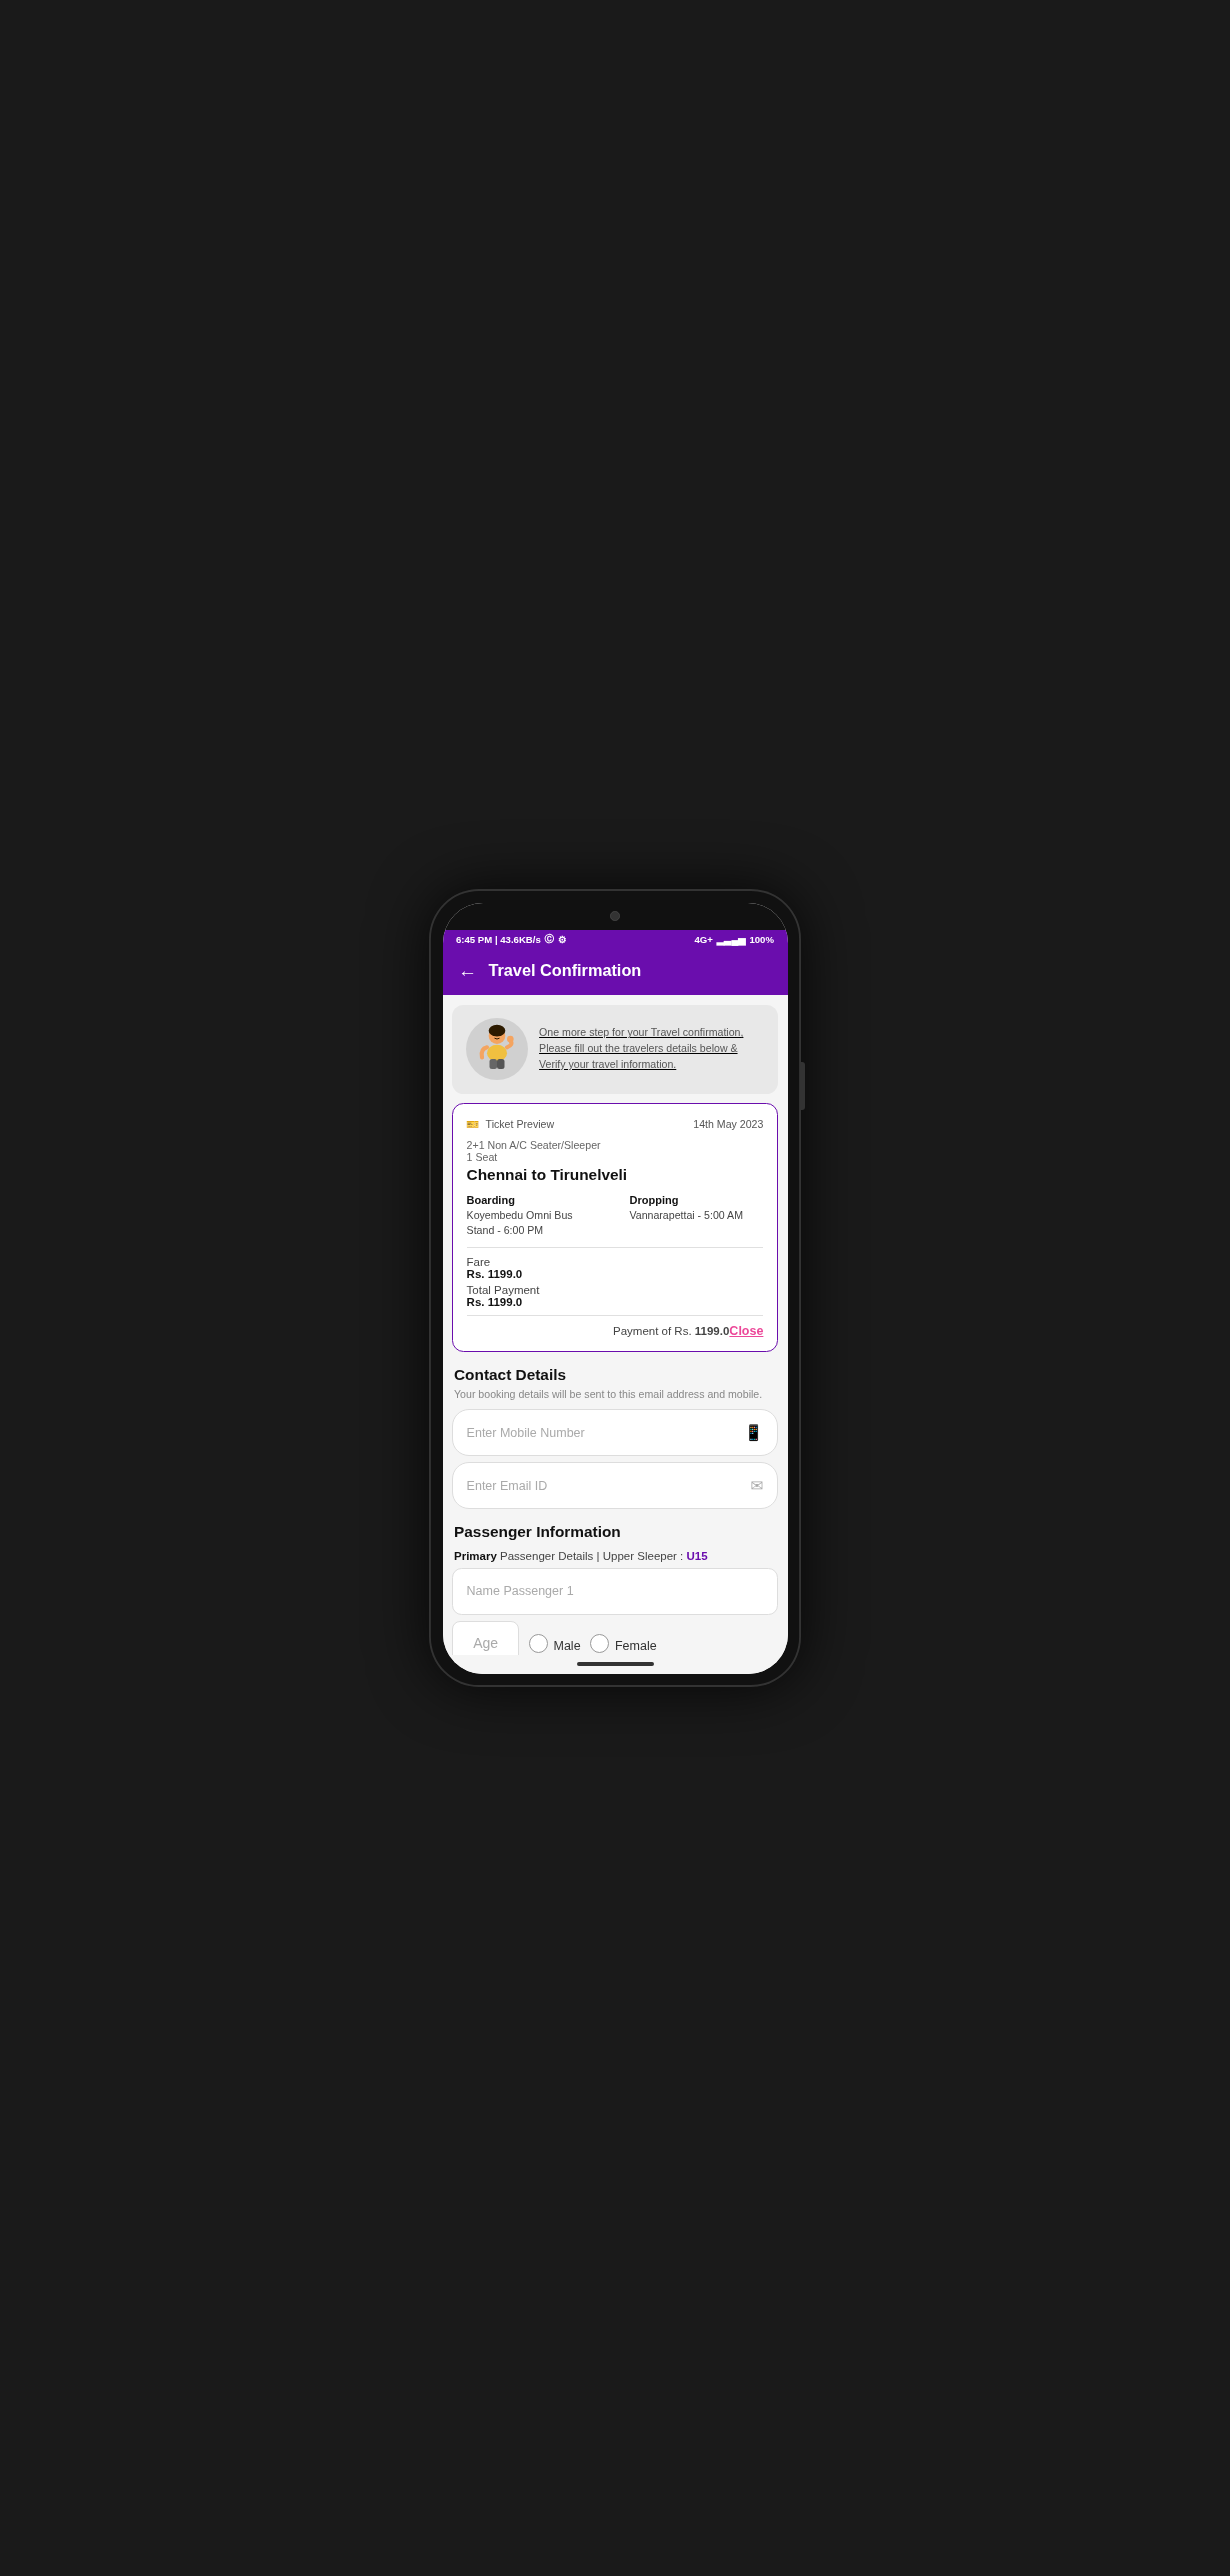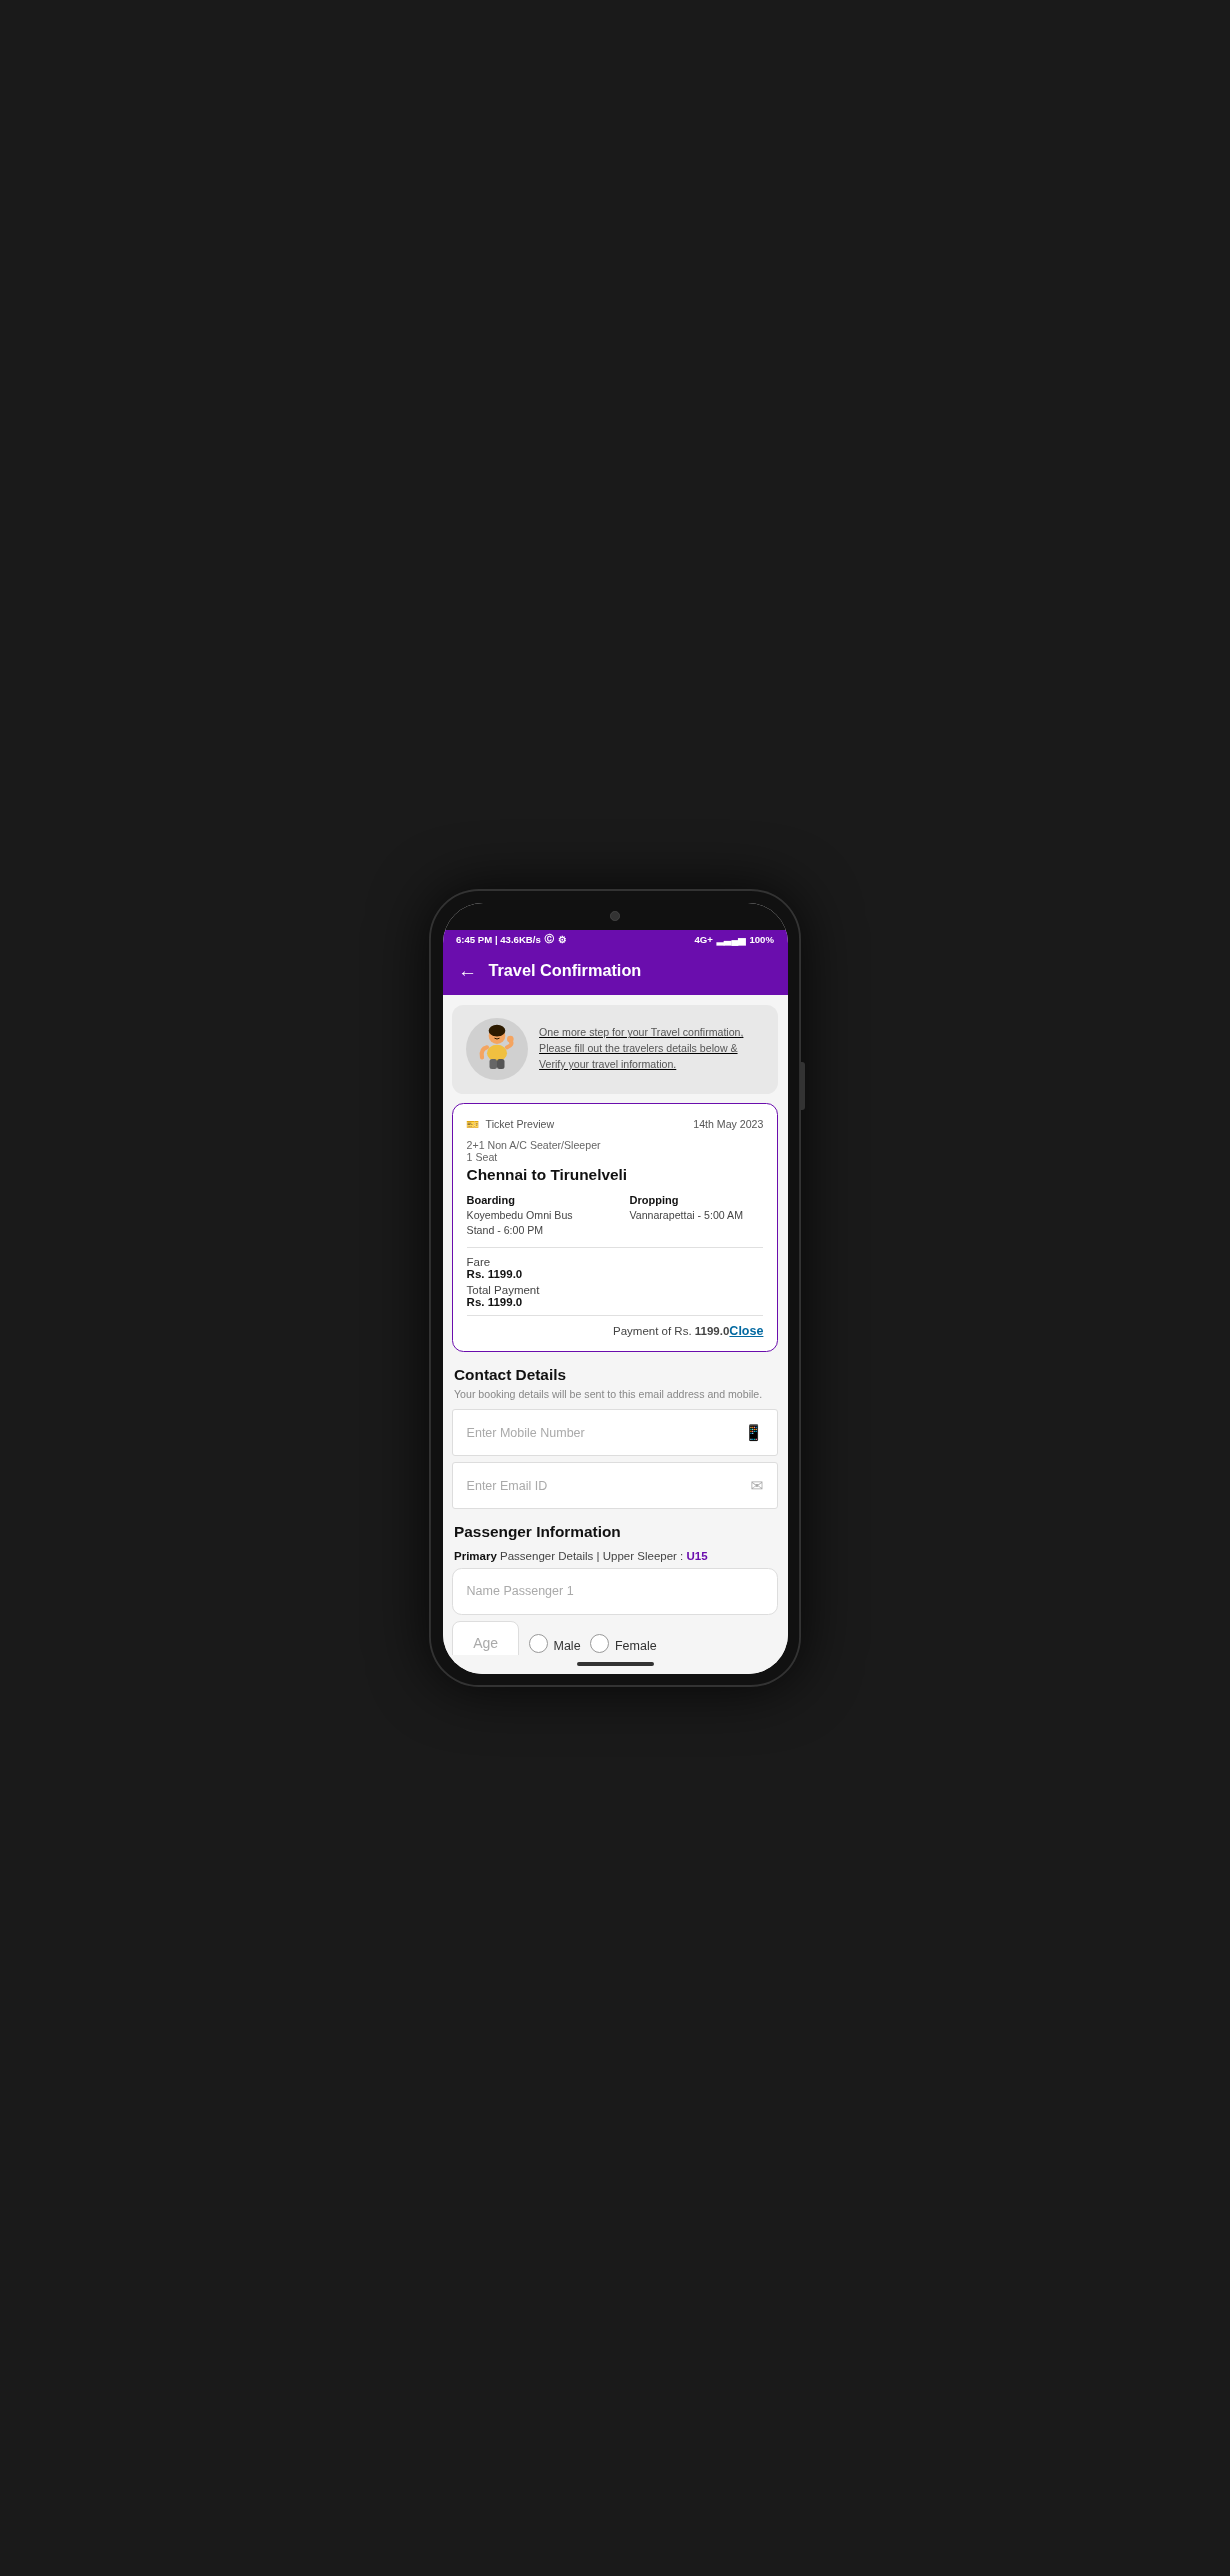--- a/index.html
+++ b/index.html
@@ -179,42 +179,42 @@
     .ticket-footer {
       display: flex;
       justify-content: flex-end;
       align-items: center;
       margin-top: 5.8px;
     }
     .payment-text { font-size: 11.5px; color: #444; }
     .close-btn {
       font-size: 12.5px;
       font-weight: 700;
-      color: #0369a1;
+      color: #ec4899;
       cursor: pointer;
       text-decoration: underline;
     }
 
     
     .section-title {
       font-size: 15.4px;
       font-weight: 700;
       color: #111;
       margin: 13.5px 11.5px 3.8px;
     }
     .section-subtitle {
       font-size: 10.6px;
       color: #888;
       margin: 0 11.5px 9.6px;
     }
 
     .input-field {
       background: #fff;
       margin: 5.8px 9.6px;
-      border-radius: 3px;
+      border-radius: 17px;
       border: 1.4px solid #ddd;
       padding: 13.5px 13.5px;
       display: flex;
       align-items: center;
       justify-content: space-between;
     }
     .input-placeholder {
       font-size: 12.5px;
       color: #aaa;
     }

